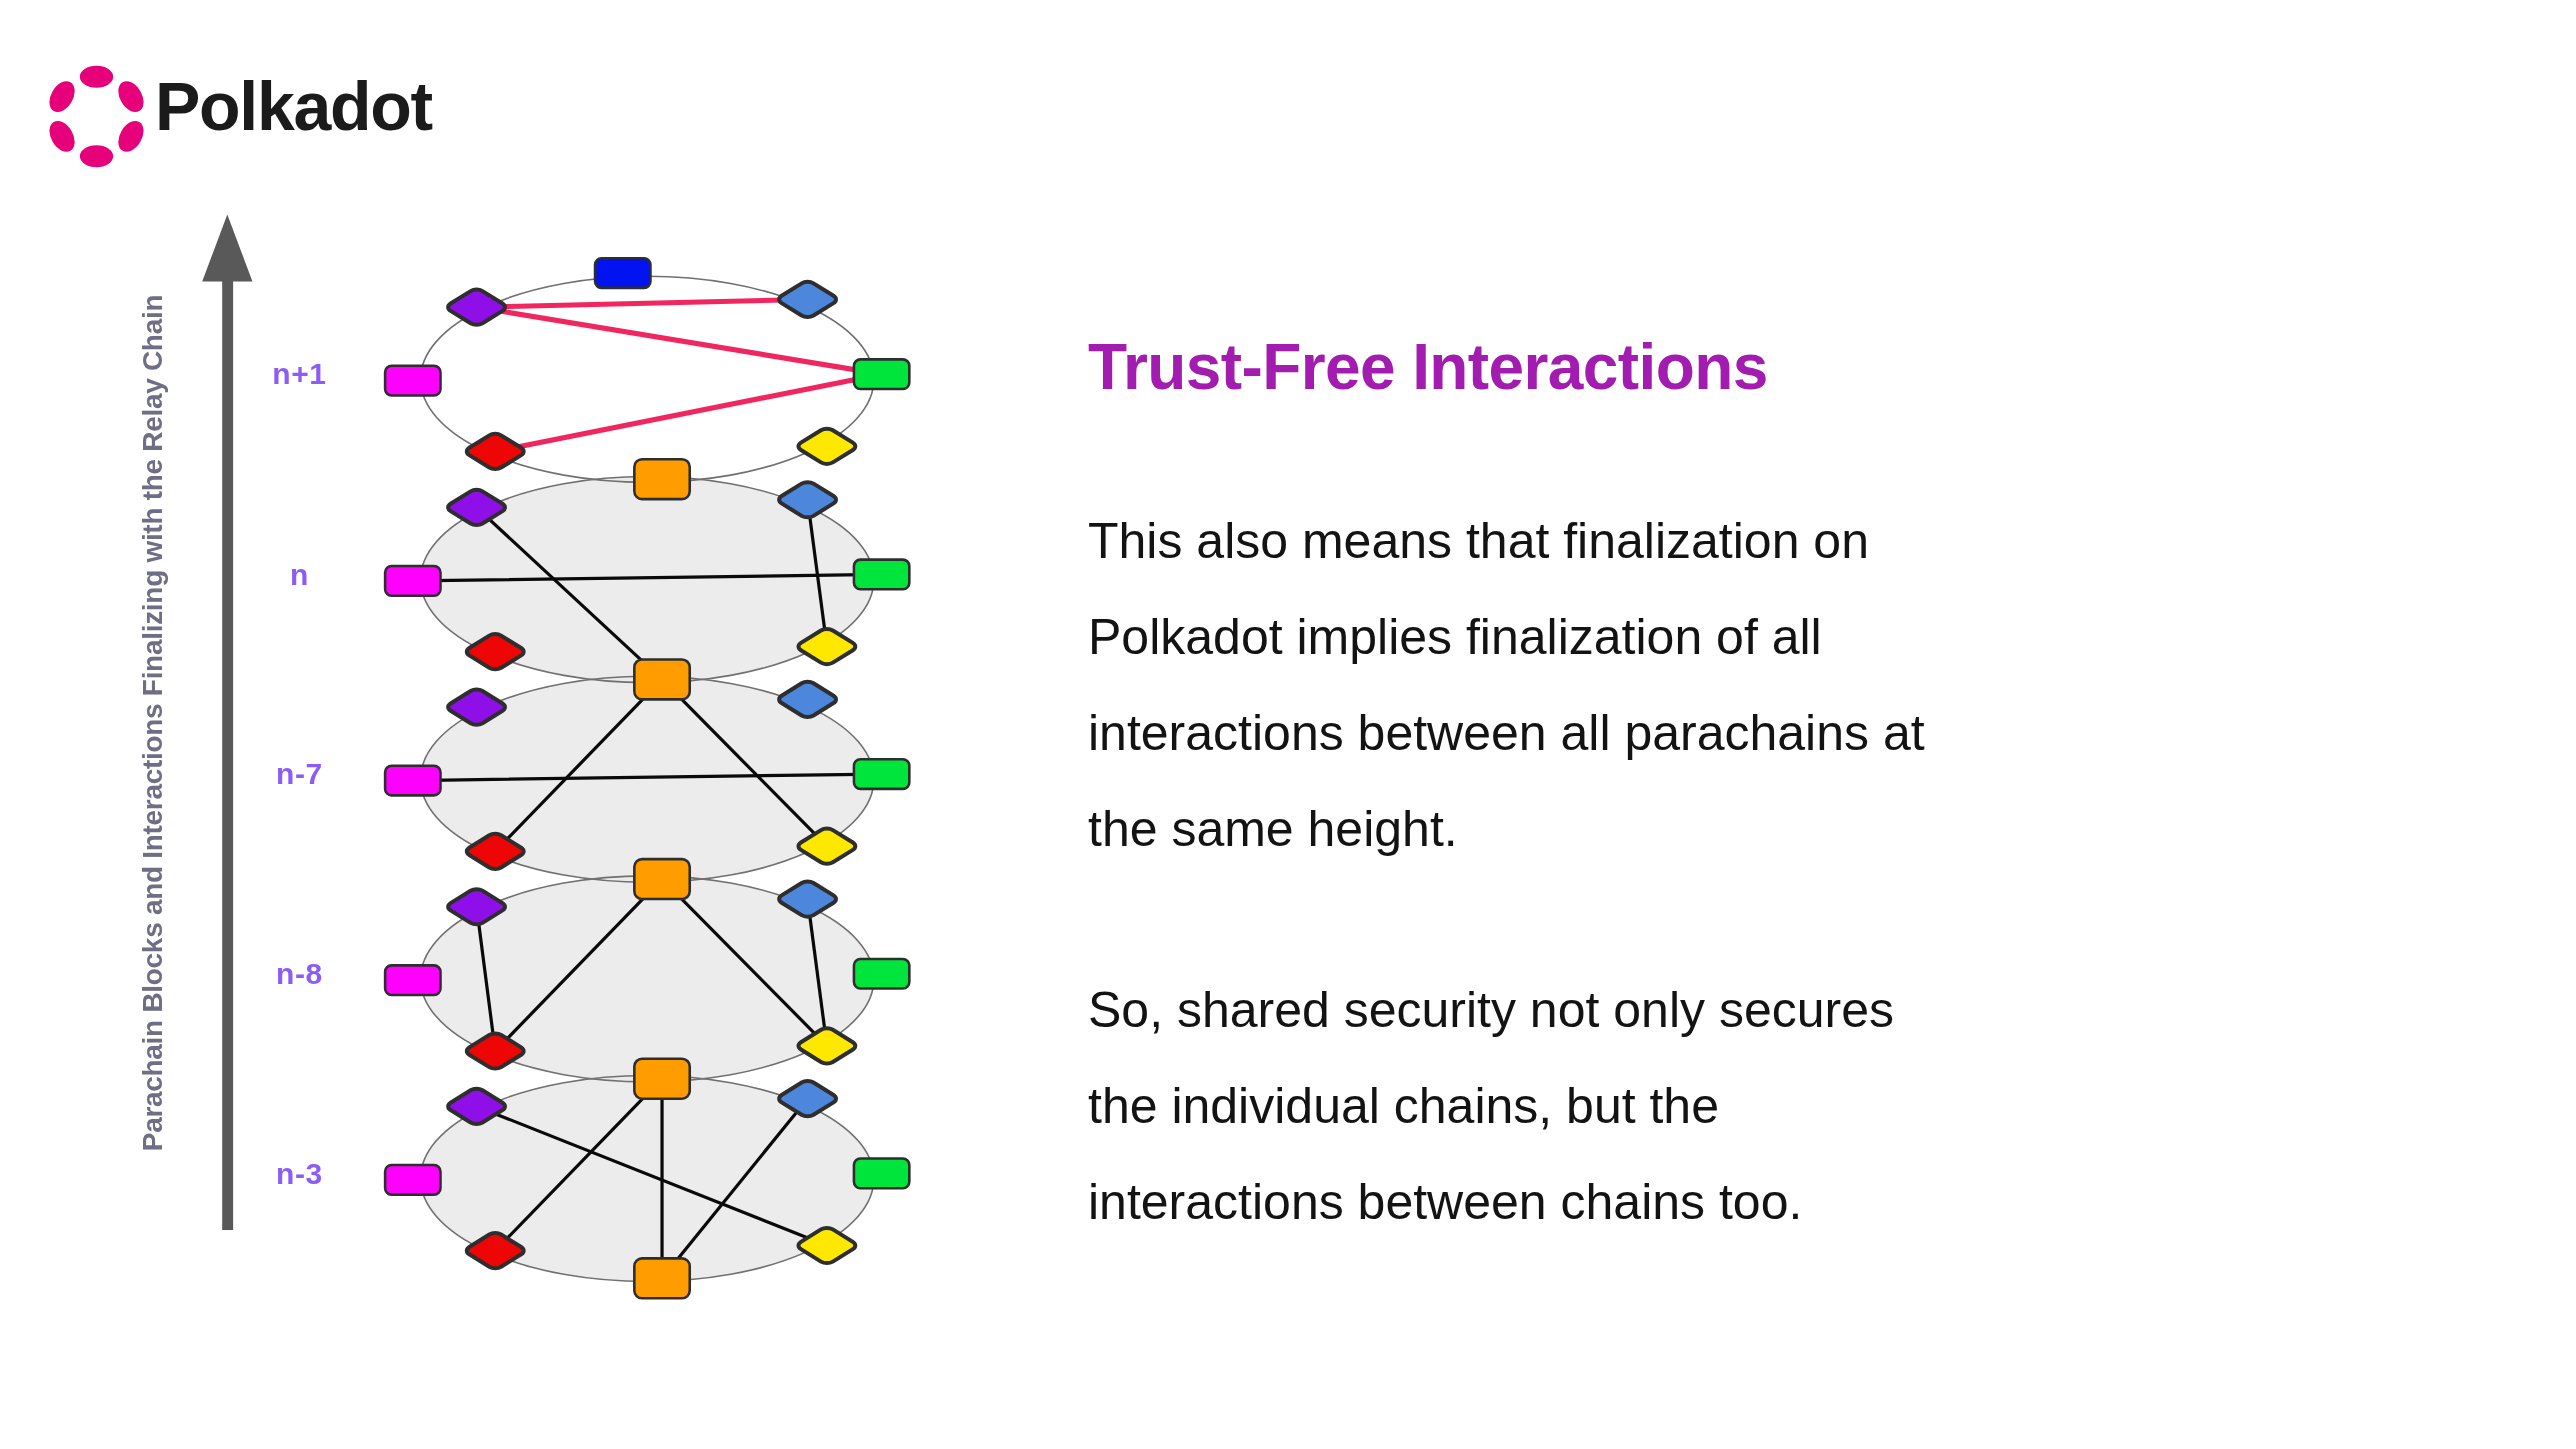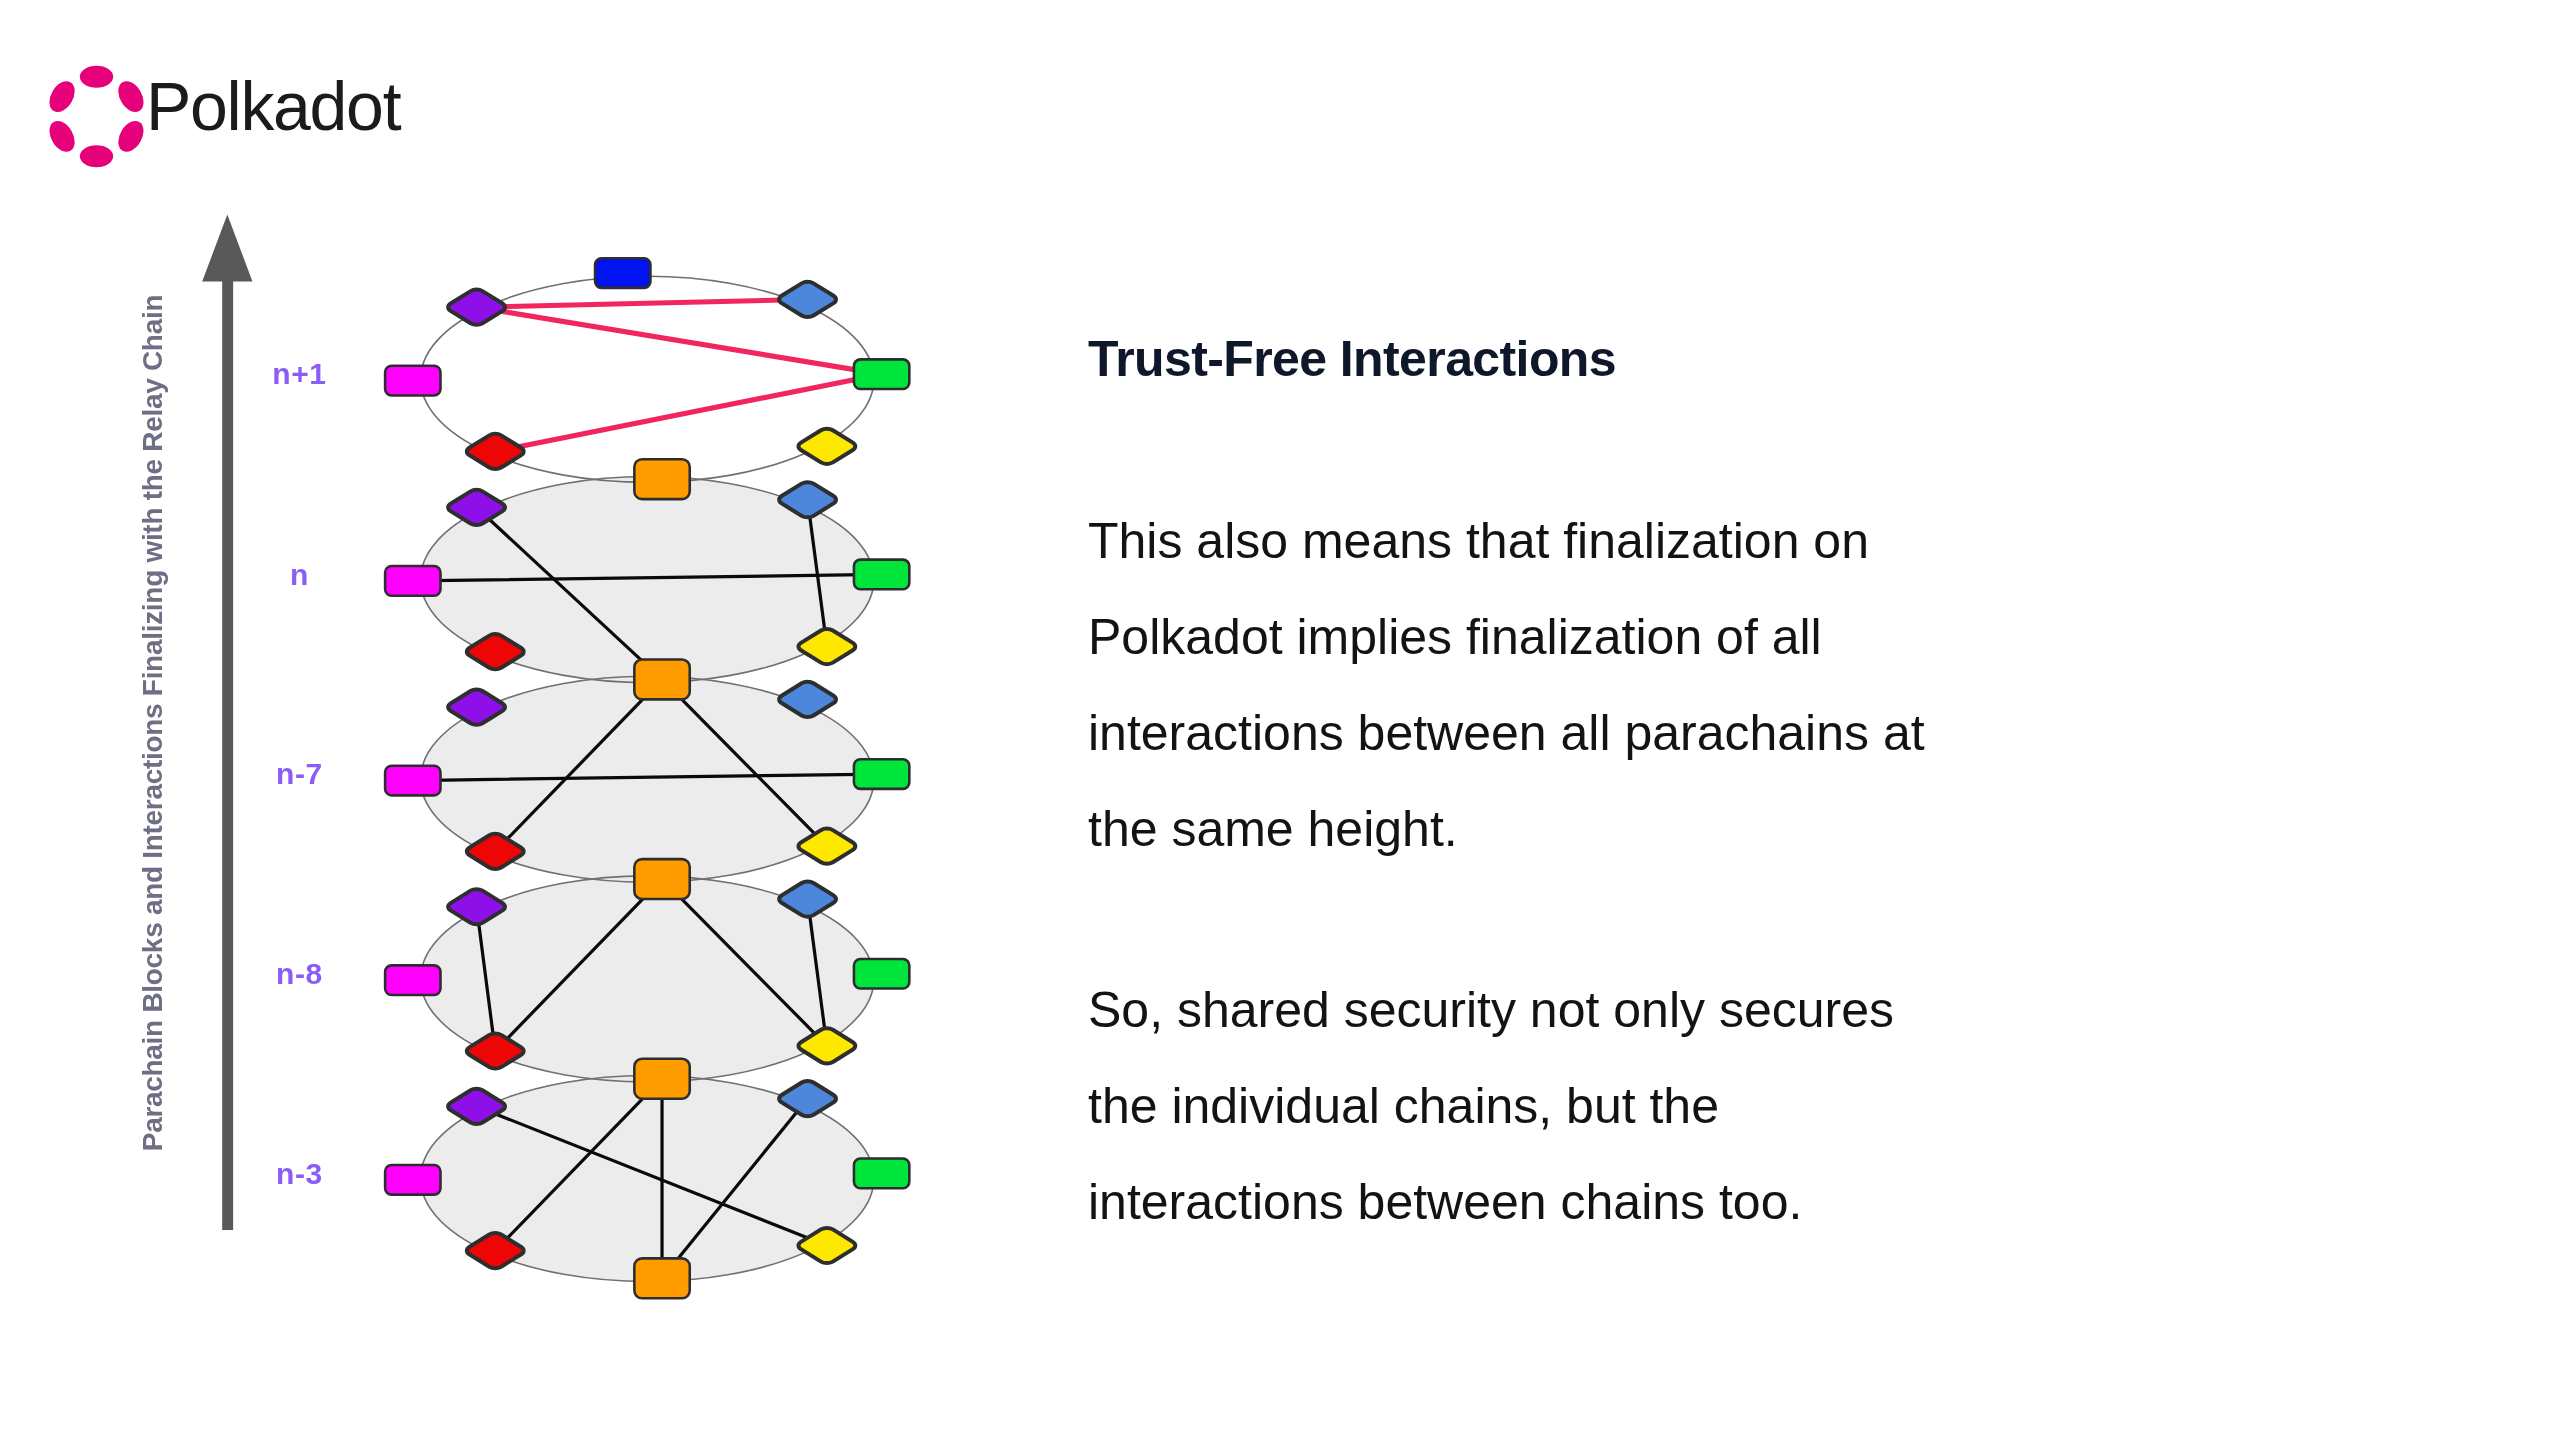--- a/index.html
+++ b/index.html
@@ -3,35 +3,35 @@
 <meta charset="utf-8">
 <style>
   html,body{margin:0;padding:0;}
   body{
     width:2576px;height:1449px;position:relative;overflow:hidden;
     background:#ffffff;font-family:"Liberation Sans", sans-serif;
   }
   #scene{position:absolute;left:0;top:0;width:2576px;height:1449px;}
   #logo-dots{position:absolute;left:48px;top:62px;width:97px;height:109px;}
   .brand-text{
-    position:absolute;left:146px;top:72px;font-size:68px;font-weight:normal;
+    position:absolute;left:155px;top:72px;font-size:68px;font-weight:bold;
     letter-spacing:-1.3px;line-height:1;color:#1B1B1B;
   }
   .axis-label{
     position:absolute;left:153px;top:723px;transform:translate(-50%,-50%) rotate(-90deg);
     white-space:nowrap;font-size:28px;font-weight:bold;letter-spacing:-0.3px;color:#6E6E85;
   }
   .level-label{
     position:absolute;left:219px;width:161px;text-align:center;
     font-size:30px;font-weight:bold;color:#8b5cf6;letter-spacing:0.6px;
   }
   .content{position:absolute;left:1088px;top:0;width:1256px;color:#121212;}
   .content-title{
-    position:absolute;left:0;top:330px;font-size:50px;font-weight:bold;
-    letter-spacing:-0.6px;white-space:nowrap;color:#0f172a;width:1256px;
+    position:absolute;left:0;top:330px;font-size:64px;font-weight:bold;
+    letter-spacing:-0.6px;white-space:nowrap;color:#a21caf;width:1256px;
   }
   .content-para{
     position:absolute;left:0;width:1256px;font-size:50px;line-height:96px;
     white-space:pre-line;color:#131313;
   }
   #para1{top:493px;}
   #para2{top:962px;}
 </style>
 </head>
 <body>

